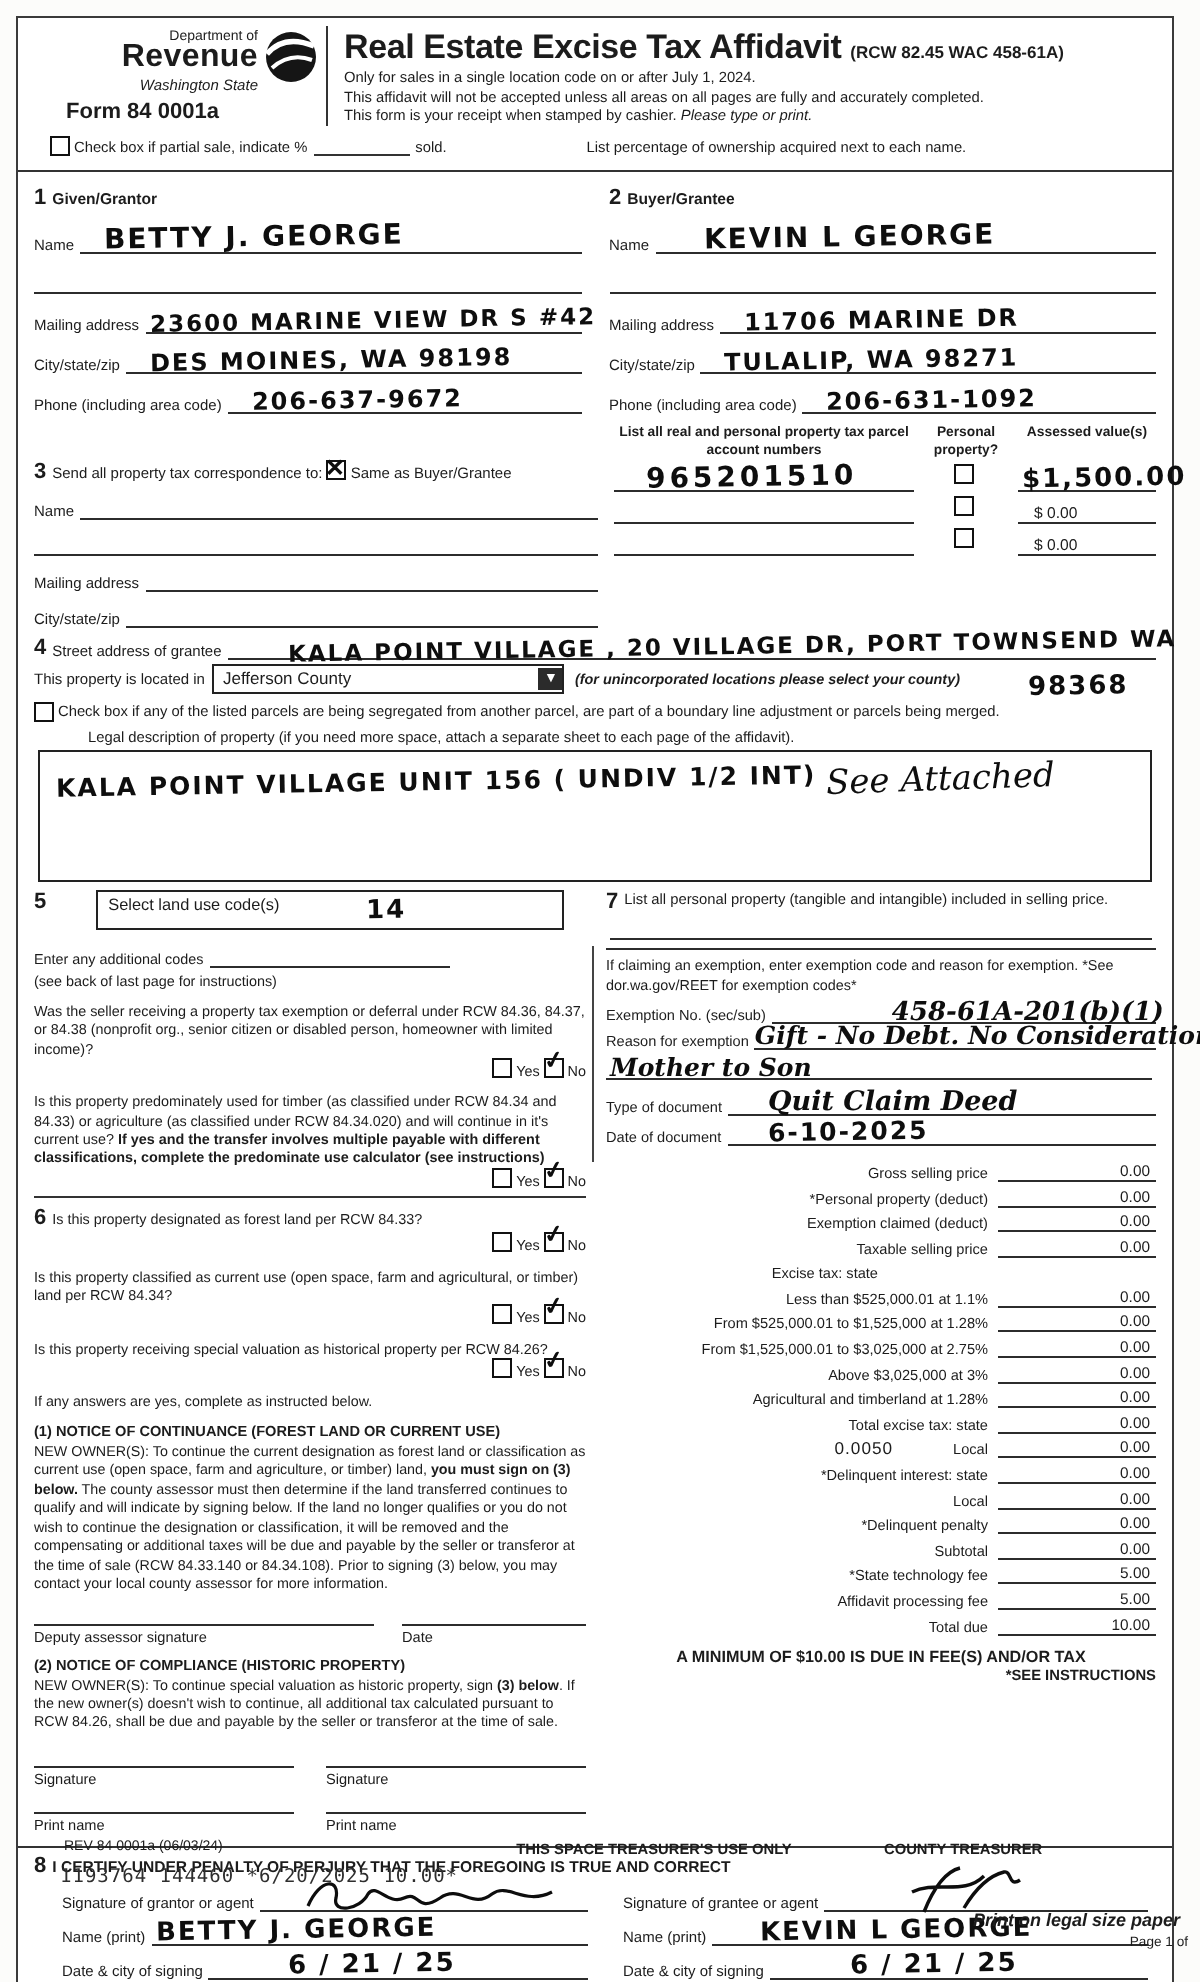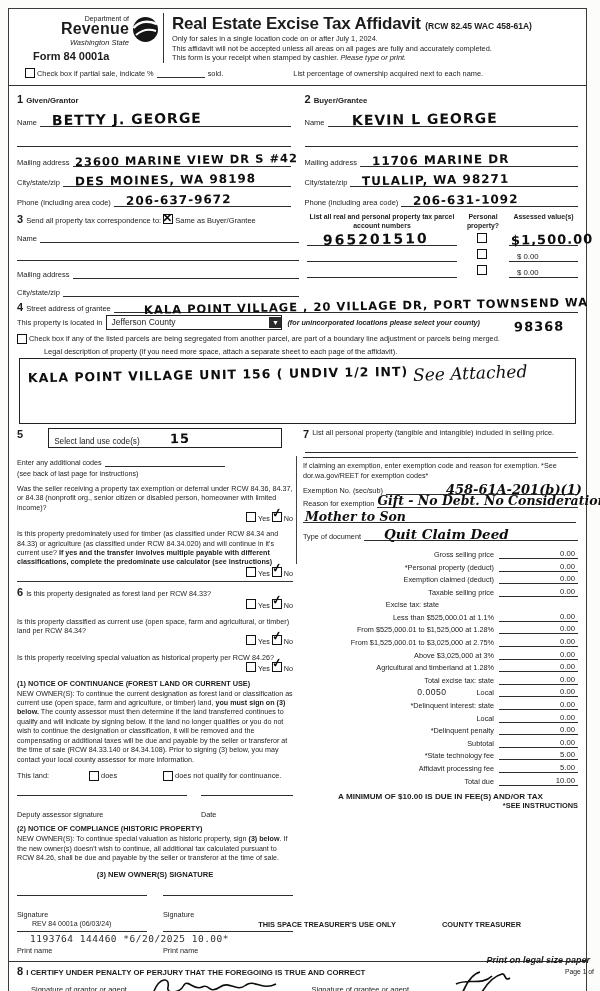--- a/index.html
+++ b/index.html
@@ -67,36 +67,36 @@
   .legal-label { font-size:7.4px; margin-top:3px;padding-left:27px; }
   .legalbox { border:1.6px solid #222; margin:2px 2px 0 2px; height:60px; padding:2px 8px; position:relative; }
   .legalbox .l1 { font-size:12.5px; }
   .legalbox .l2 { font-size:17px; font-weight:normal; margin-top:2px; transform:rotate(-2deg); }
 
   .cols57 { display:flex; padding:4px 8px 0 8px; position:relative; }
   .colL { flex:0 0 276px; }
   .colR { flex:1; margin-left:10px; }
   .vsep { position:absolute; left:287px; top:32px; height:108px; border-left:1.4px solid #444; }
 
-  .lubox { border:1.6px solid #222; width:222px; display:flex; align-items:flex-end; padding:2px 5px 1px 5px; margin-left:22px; height:15px; }
+  .lubox { border:1.6px solid #222; width:222px; display:flex; padding:2px 5px 1px 5px; margin-left:22px; height:15px;gap:13px; }
   .lubox .lbl { font-size:8.2px; }
   .addl-row { display:flex; align-items:flex-end; font-size:7.2px; margin-top:8px; }
   .addl-row .fline { max-width:120px; }
   .small-note { font-size:7.2px; margin-top:2px; }
 
   .qblock { display:flex; margin-top:6px; font-size:7.2px; line-height:1.3;flex-direction:column; }
   .qtext { flex:1; }
   .yn { white-space:nowrap; margin-left:3px; align-self:flex-end; font-size:7.2px; }
   .rule { border-bottom:1.3px solid #333; margin-top:3px; }
   .npara { font-size:7.15px; line-height:1.32; margin-top:2px; }
   .ntitle { font-size:7.3px; font-weight:bold; margin-top:5px; }
   .landrow { display:flex; font-size:7.4px; margin-top:6px; }
   .landrow .gap { width:40px; }
   .sigpair { display:flex; margin-top:14px; }
-  .sigcell { border-top:1.1px solid #2c2c2c; font-size:7.3px; padding-top:14px; }
+  .sigcell { border-top:1.1px solid #2c2c2c; font-size:7.3px; padding-top:1px; }
   .center-bold { text-align:center; font-weight:bold; font-size:7.6px; margin-top:7px; }
 
   .exnote { font-size:7.2px; line-height:1.35; border-top:1.2px solid #2c2c2c; padding-top:3px; margin-top:4px; }
   .blankline { border-bottom:1.2px solid #2c2c2c; height:12px; margin:0 2px; }
   .exrow { display:flex; align-items:flex-end; font-size:7.3px; margin-top:4px; }
   .reasonline { border-bottom:1.2px solid #2c2c2c; height:14px; position:relative; margin-right:2px; }
   .reasonline .hw2 { position:absolute; bottom:-2px; left:2px; font-size:12.5px; }
 
   .fees { margin-top:5px; }
   .feerow { display:flex; align-items:flex-end; height:12.6px; font-size:7.3px; }
@@ -226,21 +226,21 @@
             <span class="flabel">Phone (including area code)</span>
             <span class="fline">
               <span class="hw">206-631-1092</span>
             </span>
           </div>
       </div>
     </div>
 
     <div class="sec3wrap">
       <div class="sec3left">
-        <div style="font-size:7.5px;"><span class="secnum">3</span><span>Send all property tax correspondence to:</span> <span class="cb ckx"></span><span>Same as Buyer/Grantee</span></div>
+        <div style="font-size:7.5px;margin-top:17px;"><span class="secnum">3</span><span>Send all property tax correspondence to:</span> <span class="cb ckx"></span><span>Same as Buyer/Grantee</span></div>
         <div class="frow">
             <span class="flabel">Name</span>
             <span class="fline"></span>
           </div>
         <div class="frow">
             <span class="fline"></span>
           </div>
         <div class="frow">
             <span class="flabel">Mailing address</span>
             <span class="fline"></span>
@@ -311,21 +311,21 @@
     </div>
 
     <div class="cols57">
       <div class="vsep"></div>
 
       <div class="colL">
         <div style="display:flex;align-items:flex-start;">
           <span class="secnum">5</span>
           <span class="lubox">
             <span class="lbl">Select land use code(s)</span>
-            <span class="hw" style="margin-left:30px;font-size:13px;">15</span>
+            <span class="hw" style="margin-left:30px;font-size:13px;">14</span>
           </span>
         </div>
         <div class="addl-row">
           <span class="flabel">Enter any additional codes</span>
           <span class="fline"></span>
         </div>
         <div class="small-note">(see back of last page for instructions)</div>
 
         <div class="qblock">
           <span class="qtext">Was the seller receiving a property tax exemption or deferral under RCW 84.36, 84.37, or 84.38 (nonprofit org., senior citizen or disabled person, homeowner with limited income)?</span>
@@ -343,42 +343,33 @@
         </div>
         <div class="qblock">
           <span class="qtext">Is this property classified as current use (open space, farm and agricultural, or timber) land per RCW 84.34?</span>
           <span class="yn"><span class="cb"></span><span>Yes</span> <span class="cb ck"></span><span>No</span></span>
         </div>
         <div class="qblock">
           <span class="qtext">Is this property receiving special valuation as historical property per RCW 84.26?</span>
           <span class="yn"><span class="cb"></span><span>Yes</span> <span class="cb ck"></span><span>No</span></span>
         </div>
 
+        <div class="npara" style="margin-top:6px;">If any answers are yes, complete as instructed below.</div>
         <div class="ntitle">(1) NOTICE OF CONTINUANCE (FOREST LAND OR CURRENT USE)</div>
         <div class="npara"><span>NEW OWNER(S): To continue the current designation as forest land or classification as current use (open space, farm and agriculture, or timber) land, </span><b>you must sign on (3) below.</b><span> The county assessor must then determine if the land transferred continues to qualify and will indicate by signing below. If the land no longer qualifies or you do not wish to continue the designation or classification, it will be removed and the compensating or additional taxes will be due and payable by the seller or transferor at the time of sale (RCW 84.33.140 or 84.34.108). Prior to signing (3) below, you may contact your local county assessor for more information.</span></div>
 
-        <div class="landrow">
-          <span>This land:</span>
-          <span class="gap"></span>
-          <span class="cb"></span>
-            <span>does</span>
-          <span class="gap" style="width:46px;"></span>
-          <span class="cb"></span>
-            <span>does not qualify for continuance.</span>
-        </div>
 
         <div class="sigpair">
           <div class="sigcell" style="flex:0 0 170px;"><span>Deputy assessor signature</span></div>
           <div style="flex:0 0 14px;"></div>
           <div class="sigcell" style="flex:1;"><span>Date</span></div>
         </div>
 
         <div class="ntitle">(2) NOTICE OF COMPLIANCE (HISTORIC PROPERTY)</div>
         <div class="npara"><span>NEW OWNER(S): To continue special valuation as historic property, sign </span><b>(3) below</b><span>. If the new owner(s) doesn't wish to continue, all additional tax calculated pursuant to RCW 84.26, shall be due and payable by the seller or transferor at the time of sale.</span></div>
-        <div class="center-bold">(3) NEW OWNER(S) SIGNATURE</div>
 
         <div class="sigpair" style="margin-top:16px;">
           <div class="sigcell" style="flex:1;"><span>Signature</span></div>
           <div style="flex:0 0 16px;"></div>
           <div class="sigcell" style="flex:1;"><span>Signature</span></div>
         </div>
         <div class="sigpair" style="margin-top:12px;">
           <div class="sigcell" style="flex:1;"><span>Print name</span></div>
           <div style="flex:0 0 16px;"></div>
           <div class="sigcell" style="flex:1;"><span>Print name</span></div>
@@ -406,20 +397,26 @@
             </span>
         </div>
         <div class="reasonline">
             <span class="hw2">Mother to Son</span>
           </div>
 
         <div class="exrow" style="margin-top:7px;">
           <span class="flabel">Type of document</span>
           <span class="fline">
               <span class="hw2" style="font-size:13.5px;left:20px;bottom:-2px;">Quit Claim Deed</span>
+            </span>
+        </div>
+        <div class="exrow" style="margin-top:4px;">
+          <span class="flabel">Date of document</span>
+          <span class="fline">
+              <span class="hw" style="font-size:12.5px;left:20px;">6-10-2025</span>
             </span>
         </div>
 
         <div class="fees">
           <div class="feerow">
               <span class="feelabel">Gross selling price</span>
               <span class="feeline"><span>0.00</span></span>
             </div>
           <div class="feerow">
               <span class="feelabel">*Personal property (deduct)</span>

